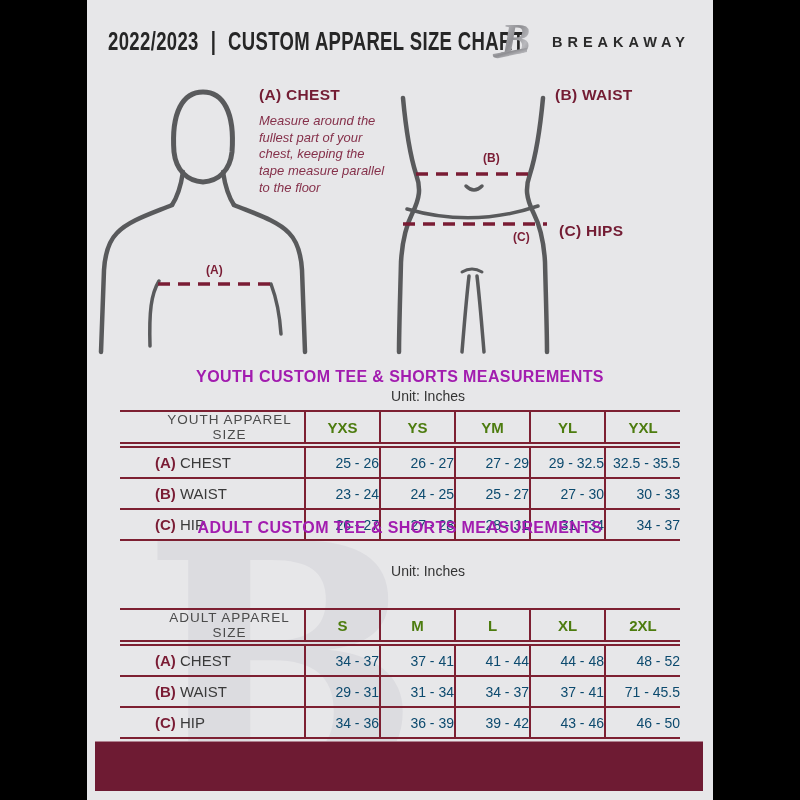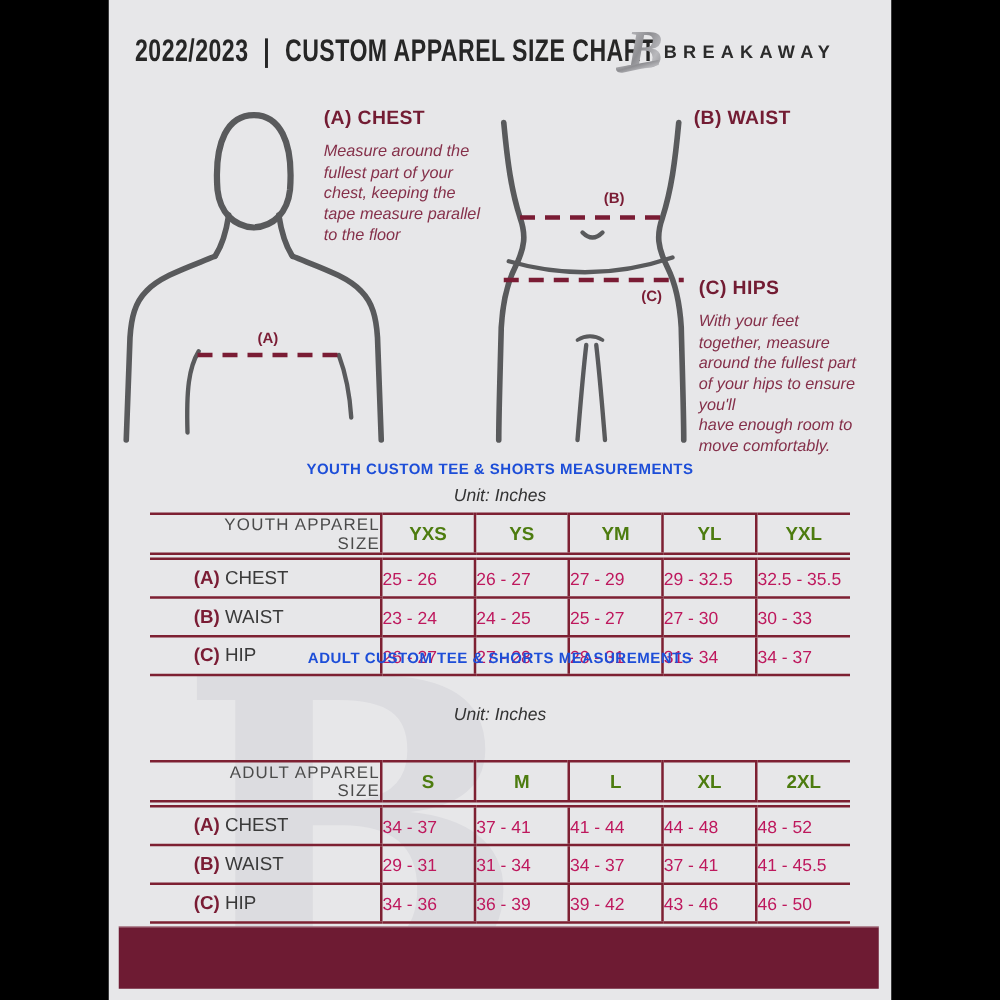--- a/index.html
+++ b/index.html
@@ -13,21 +13,21 @@
   }
   
   .header-line{position:absolute;left:21px;top:27px;white-space:nowrap;z-index:3;}
   .condensed{
     display:inline-block;transform:scaleX(0.74);transform-origin:0 50%;
     font-weight:bold;font-size:25px;letter-spacing:0.5px;color:#262626;white-space:nowrap;
   }
   .hdr-sep{margin:0 16px;font-weight:bold;color:#262626;}
   .logo{position:absolute;left:404px;top:14px;z-index:3;}
   .brand{
-    position:absolute;left:444px;top:34px;font-size:14.5px;font-weight:bold;
+    position:absolute;left:465px;top:34px;font-size:14.5px;font-weight:bold;
     letter-spacing:5px;color:#2b2b2b;z-index:3;
   }
   
   .watermark{
     position:absolute;left:55px;top:500px;font-size:330px;font-weight:bold;
     color:#dcdce0;z-index:0;line-height:1;user-select:none;
     font-family:"DejaVu Serif","Liberation Serif",serif;
   }
   
   .diagram-svg{position:absolute;left:0;top:80px;z-index:1;}
@@ -38,43 +38,43 @@
   .guide-block p{
     margin:9px 0 0 0;font-size:13px;font-style:italic;color:#85304a;
     line-height:1.28;white-space:pre-line;
   }
   .gb-chest{left:172px;top:86px;width:140px;}
   .gb-waist{left:468px;top:86px;width:152px;}
   .gb-hips {left:472px;top:222px;width:152px;}
   
   .tbl-title{
     position:absolute;left:0;width:626px;text-align:center;z-index:2;
-    font-size:12px;font-weight:bold;color:#1d4ed8;letter-spacing:0.4px;
+    font-size:16px;font-weight:bold;color:#a21caf;letter-spacing:0.4px;
   }
   .tbl-unit{
     position:absolute;left:0;width:626px;text-align:center;z-index:2;
-    font-size:14px;font-style:italic;color:#333;
+    font-size:14px;color:#333;padding-left:28px;
   }
   .size-table{
     position:absolute;left:33px;width:560px;z-index:1;
     border-collapse:collapse;table-layout:fixed;
     border-top:2px solid #7d2032;
   }
   .size-table th,.size-table td{padding:0;background:transparent;}
   .size-table thead th{
     height:29px;border-bottom:6px double #7d2032;
     font-size:15px;font-weight:bold;color:#4d7c0f;text-align:center;
   }
   .size-table thead th.col-label{
     font-size:13.5px;font-weight:normal;color:#4b4b4b;letter-spacing:1px;
-    text-align:right;padding-left:35px;
+    text-align:center;padding-left:35px;
   }
   .size-table tbody td{
     height:29px;border-bottom:2px solid #7d2032;
-    font-size:14px;color:#be185d;text-align:left;
+    font-size:14px;color:#0c4a6e;text-align:right;
   }
   .size-table td:not(:first-child),.size-table th:not(:first-child){
     border-left:2px solid #7d2032;
   }
   .size-table tbody td.row-label{
     text-align:left;padding-left:35px;font-size:15px;color:#3a3a3a;
   }
   .row-prefix{font-weight:bold;color:#7a1c34;}
   .youth-table{top:410px;}
   .adult-table{top:608px;}
@@ -152,27 +152,20 @@
 fullest part of your
 chest, keeping the
 tape measure parallel
 to the floor</p>
   </div>
   <div class="guide-block gb-waist">
     <h3>(B) WAIST</h3>
   </div>
   <div class="guide-block gb-hips">
     <h3>(C) HIPS</h3>
-    <p>With your feet
-together, measure
-around the fullest part
-of your hips to ensure
-you'll
-have enough room to
-move comfortably.</p>
   </div>
 
   <div class="tbl-title t-youth-title">YOUTH CUSTOM TEE &amp; SHORTS MEASUREMENTS</div>
   <div class="tbl-unit t-youth-unit">Unit: Inches</div>
 
   <table class="size-table youth-table">
     <colgroup>
         <col style="width:185px">
         <col style="width:75px">
         <col style="width:75px">
@@ -248,21 +241,21 @@
         <td>41 - 44</td>
         <td>44 - 48</td>
         <td>48 - 52</td>
       </tr>
       <tr>
         <td class="row-label"><span class="row-prefix">(B)</span> <span>WAIST</span></td>
         <td>29 - 31</td>
         <td>31 - 34</td>
         <td>34 - 37</td>
         <td>37 - 41</td>
-        <td>41 - 45.5</td>
+        <td>71 - 45.5</td>
       </tr>
       <tr>
         <td class="row-label"><span class="row-prefix">(C)</span> <span>HIP</span></td>
         <td>34 - 36</td>
         <td>36 - 39</td>
         <td>39 - 42</td>
         <td>43 - 46</td>
         <td>46 - 50</td>
       </tr>
     </tbody>

